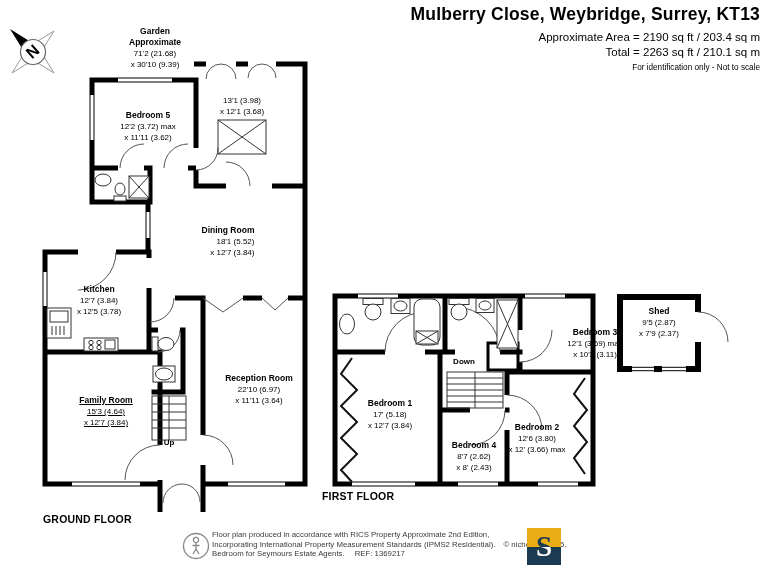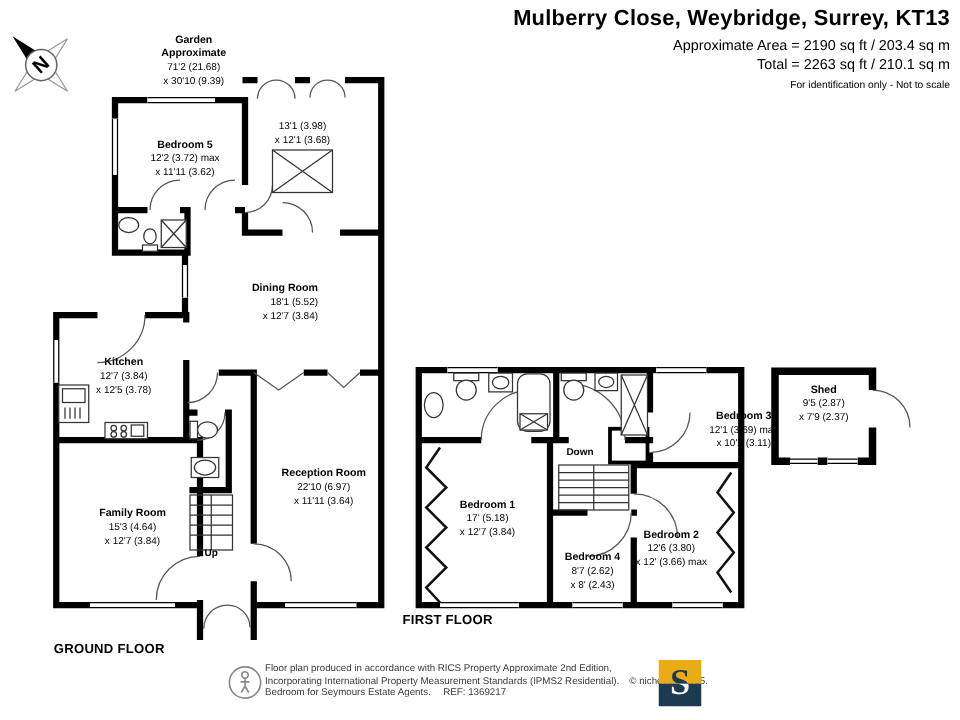--- a/index.html
+++ b/index.html
@@ -255,21 +255,21 @@
   <div class="room-label" style="left:228px;top:225px;text-align:right;">
     <div class="rname">Dining Room</div>
     <div>18'1 (5.52)</div>
     <div>x 12'7 (3.84)</div>
   </div>
   <div class="room-label" style="left:99px;top:284px;">
     <div class="rname">Kitchen</div>
     <div>12'7 (3.84)</div>
     <div>x 12'5 (3.78)</div>
   </div>
-  <div class="room-label" style="left:106px;top:405px;">
+  <div class="room-label" style="left:106px;top:395px;text-decoration:underline;">
     <div class="rname">Family Room</div>
     <div>15'3 (4.64)</div>
     <div>x 12'7 (3.84)</div>
   </div>
   <div class="room-label" style="left:259px;top:373px;">
     <div class="rname">Reception Room</div>
     <div>22'10 (6.97)</div>
     <div>x 11'11 (3.64)</div>
   </div>
   <div class="stair-label" style="left:169px;top:438px;">Up</div>

